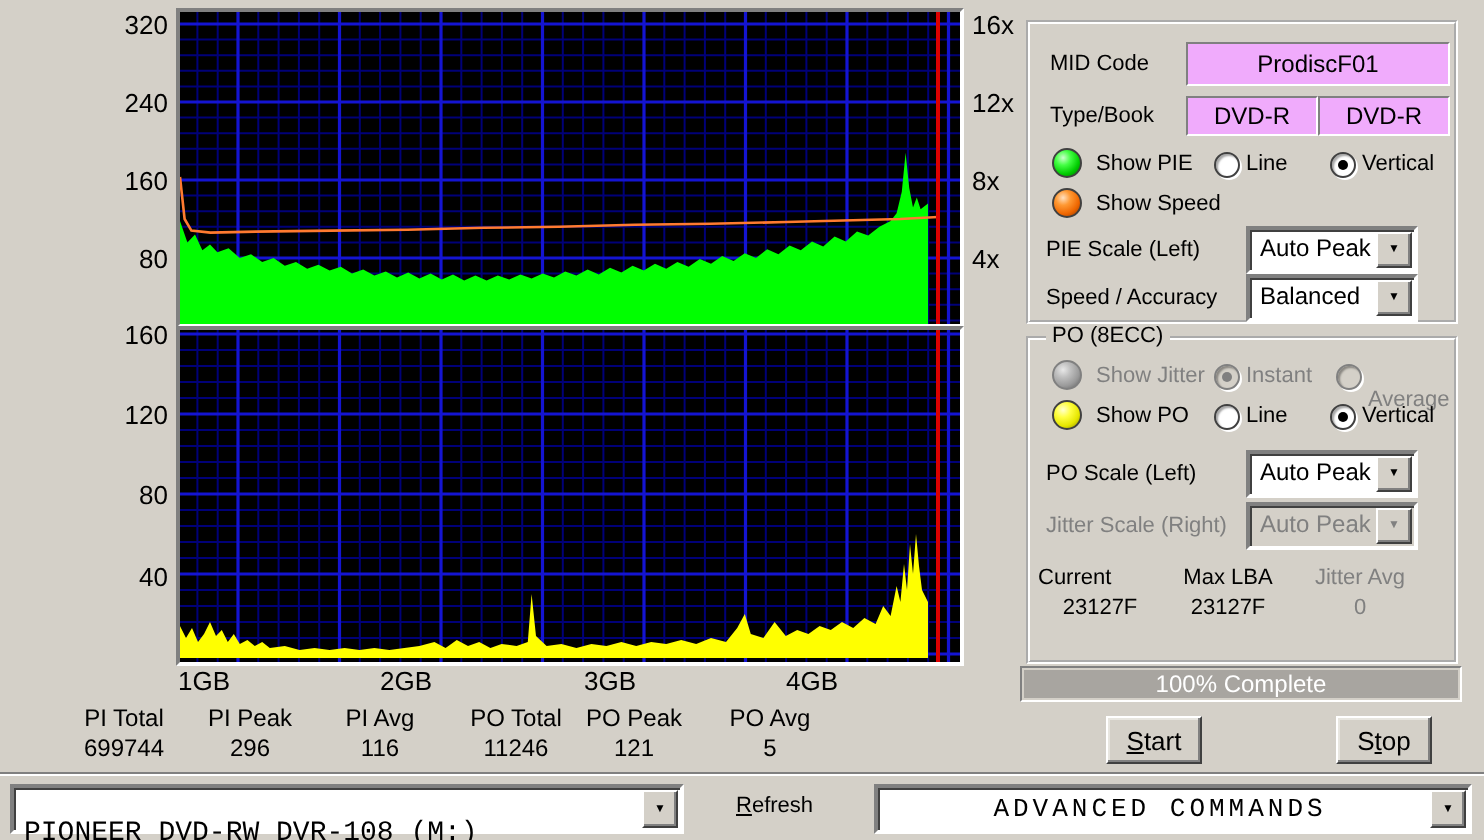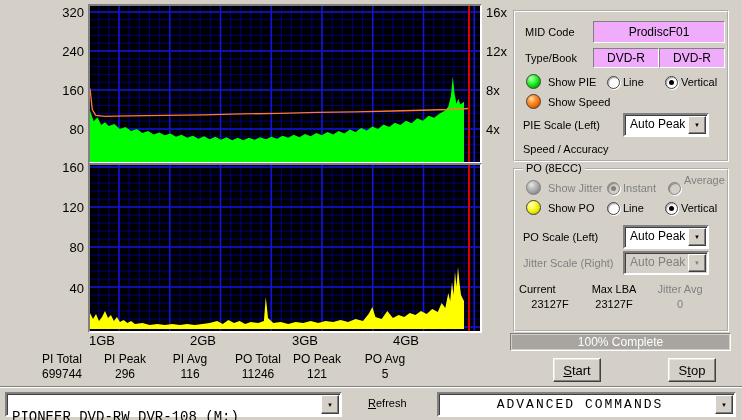--- a/index.html
+++ b/index.html
@@ -264,35 +264,39 @@
   <span class="led led-orange" style="left:11px;top:82px"></span>
   <div class="lbl" style="left:33px;top:84px">Show Speed</div>
 
   <div class="lbl" style="left:8px;top:107px">PIE Scale (Left)</div>
   <div class="combo" style="left:108px;top:101px;width:82px;height:20px">
     <span class="ctext">Auto Peak</span>
     <span class="cbtn">▼</span>
   </div>
 
   <div class="lbl" style="left:8px;top:131px">Speed / Accuracy</div>
+  <div class="combo" style="left:108px;top:125px;width:82px;height:20px">
+    <span class="ctext">Balanced</span>
+    <span class="cbtn">▼</span>
+  </div>
 </div>
 
 <div class="grp" style="left:513px;top:168px;width:212px;height:160px">
   <div class="grp-title">PO (8ECC)</div>
 
   <span class="led led-gray" style="left:11px;top:10px"></span>
   <div class="lbl dis" style="left:33px;top:12px">Show Jitter</div>
   <span class="radio disabled checked" style="left:92px;top:12px">
       <span class="dot"></span>
     </span>
   <div class="lbl dis" style="left:108px;top:12px">Instant</div>
   <span class="radio disabled" style="left:153px;top:12px">
       <span class="dot"></span>
     </span>
-  <div class="lbl dis" style="left:169px;top:4px">Average</div>
+  <div class="lbl dis" style="left:169px;top:24px">Average</div>
 
   <span class="led led-yellow" style="left:11px;top:30px"></span>
   <div class="lbl" style="left:33px;top:32px">Show PO</div>
   <span class="radio" style="left:92px;top:32px">
       <span class="dot"></span>
     </span>
   <div class="lbl" style="left:108px;top:32px">Line</div>
   <span class="radio checked" style="left:150px;top:32px">
       <span class="dot"></span>
     </span>

